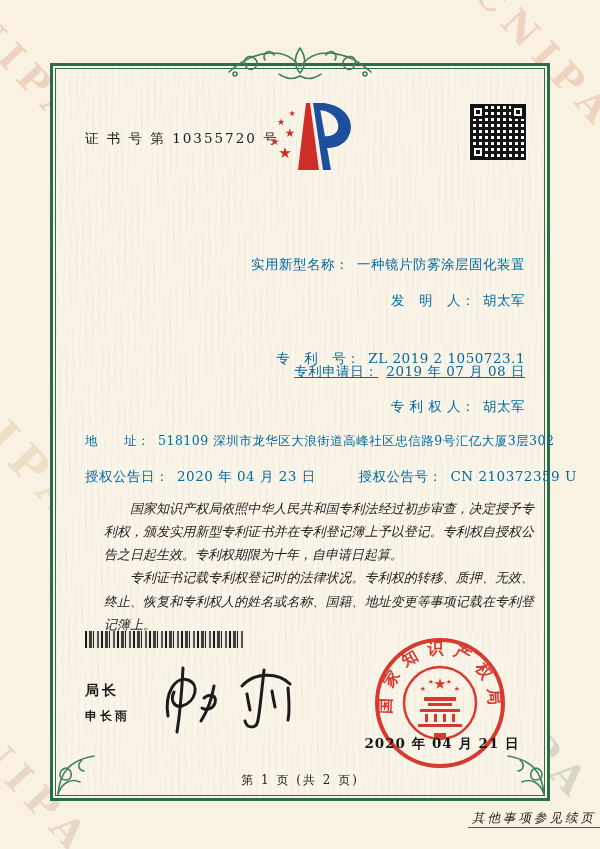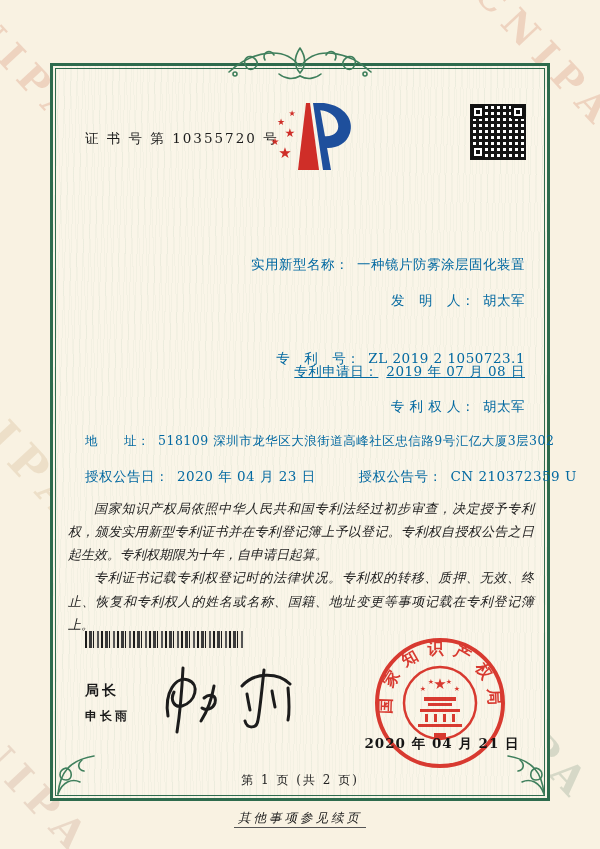--- a/index.html
+++ b/index.html
@@ -97,21 +97,21 @@
   .fr4 { top: 363px; text-decoration: underline; } .fr5 { top: 398px; } .fr6 { top: 433px; font-size: 12.5px; }
   .fr7 { top: 468px; }
   .grant-no { margin-left: 38px; }
 
   
   .paras {
     position: absolute; left: 68px; top: 497px; width: 466px;
     font-size: 13px; line-height: 1.78; color: #222;
     font-style: italic; text-align: justify; z-index: 2;
   }
-  .paras p { text-indent: 2em; }
+  .paras p { text-indent: 2em; margin-left: 36px; }
 
   
   .barcode {
     position: absolute; left: 85px; top: 631px; width: 158px; height: 17px;
     background: repeating-linear-gradient(90deg,
       #1b1b1b 0 2px, #efe9da 2px 4px,
       #3a3a3a 4px 7px, #efe9da 7px 8px,
       #1b1b1b 8px 9px, #efe9da 9px 12px,
       #555 12px 14px, #efe9da 14px 16px);
     z-index: 2;
@@ -136,21 +136,21 @@
     color: #151515; letter-spacing: 1px; z-index: 5; white-space: nowrap;
   }
 
   
   .footer-page {
     position: absolute; left: 50px; top: 772px; width: 500px;
     text-align: center; font-size: 12px; color: #222; letter-spacing: 2px; z-index: 2;
   }
   .footer-note {
     position: absolute; left: 0; top: 810px; width: 600px;
-    text-align: center; font-size: 12.5px; font-style: italic;
+    text-align: right; font-size: 12.5px; font-style: italic;
     color: #222; letter-spacing: 3px; z-index: 2;
   }
   .footer-note span { border-bottom: 1px solid #555; padding: 0 4px 2px; }
 </style>
 </head>
 <body>
 
 <div class="page">
 
   <div class="wm wm1">CNIPA</div>

